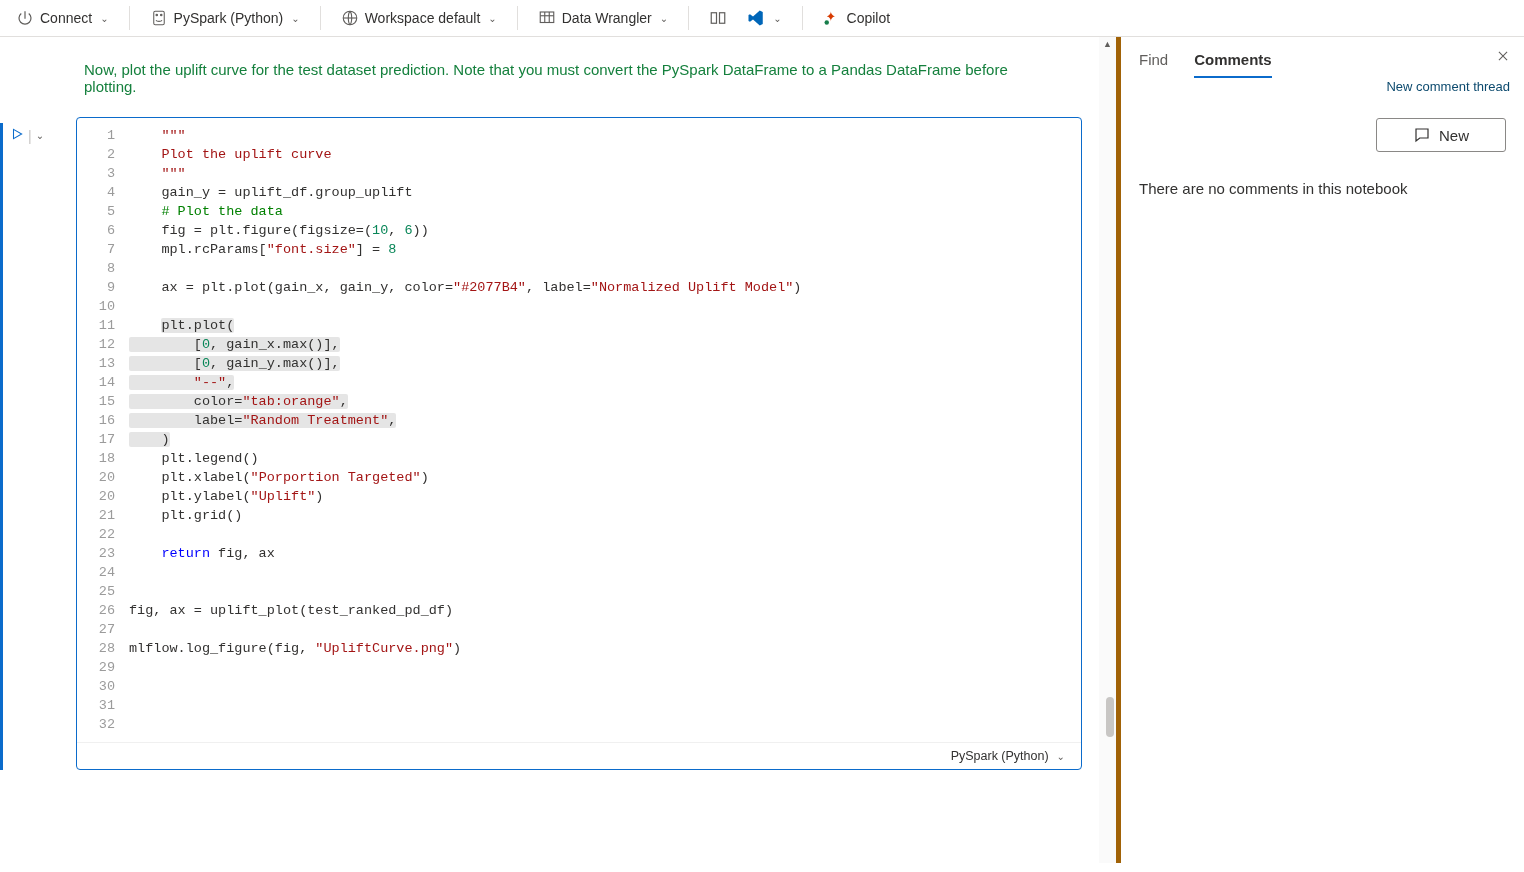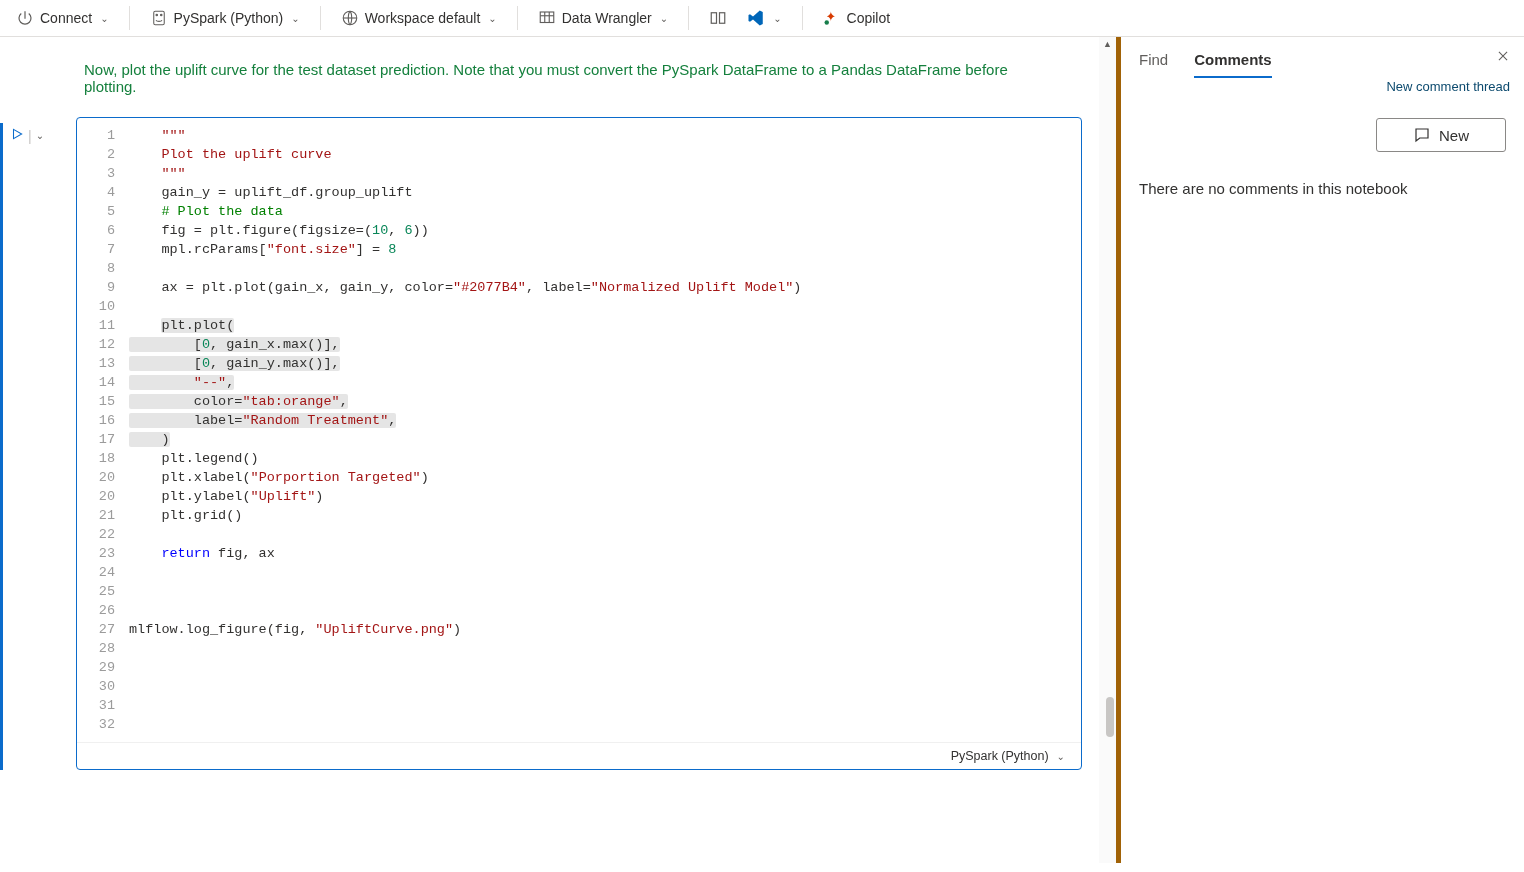--- a/index.html
+++ b/index.html
@@ -247,20 +247,21 @@
 <div class="line"><span class="hl">        label=<span class="tok-str">"Random Treatment"</span>,</span></div>
 <div class="line"><span class="hl">    )</span></div>
 <div class="line">    plt.legend()</div>
 <div class="line">    plt.xlabel(<span class="tok-str">"Porportion Targeted"</span>)</div>
 <div class="line">    plt.ylabel(<span class="tok-str">"Uplift"</span>)</div>
 <div class="line">    plt.grid()</div>
 <div class="line"> </div>
 <div class="line">    <span class="tok-kw">return</span> fig, ax</div>
 <div class="line"> </div>
 <div class="line"> </div>
+<div class="line">fig, ax = uplift_plot(test_ranked_pd_df)</div>
 <div class="line"> </div>
 <div class="line">mlflow.log_figure(fig, <span class="tok-str">"UpliftCurve.png"</span>)</div>
 <div class="line"> </div>
           </div>
         </div>
         <div class="lang-footer">
           <span>PySpark (Python)</span>
           <span class="chev">⌄</span>
         </div>
       </div>

